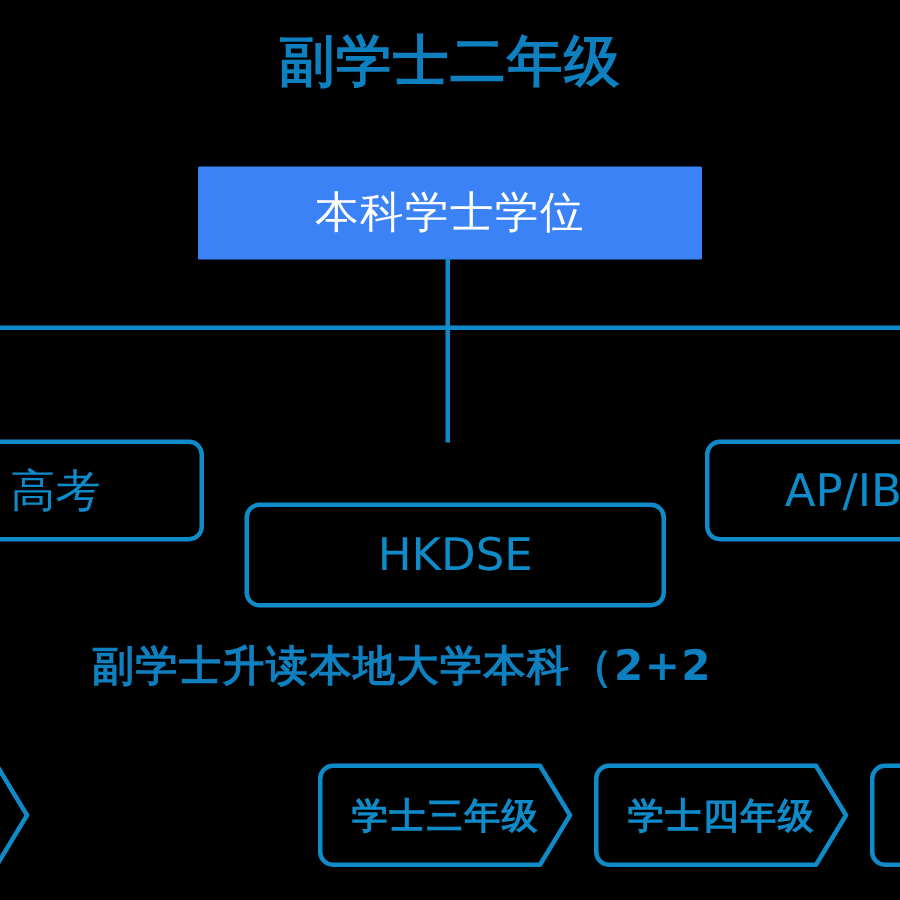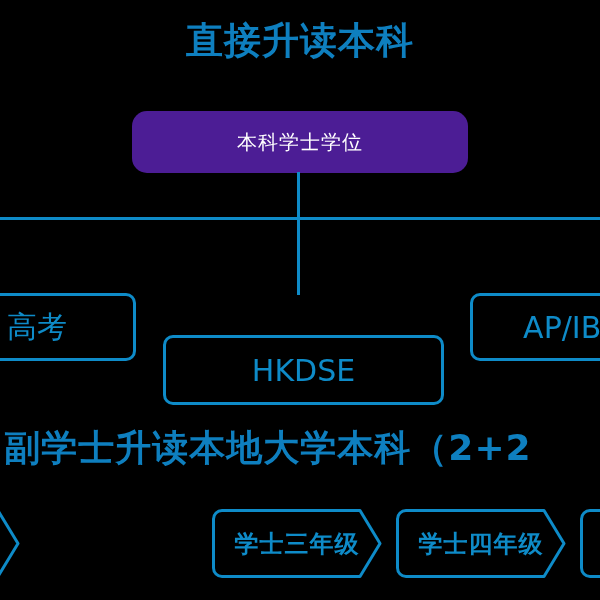--- a/index.html
+++ b/index.html
@@ -22,30 +22,30 @@
     line-height:1;
   }
   #heading-top{
     top:22px; left:0; width:600px;
     text-align:center;
     font-size:37px;
   }
   #heading-bottom{
     top:430px; left:0; width:536px;
     text-align:center;
-    font-size:36px;
+    font-size:28px;
   }
 
   
   .solid-box{
     position:absolute;
-    background:#4c1d95;
-    border-radius:15px;
+    background:#3b82f6;
+    border-radius:1px;
     color:#FFFFFF;
-    font-size:20px;
+    font-size:29px;
     display:flex;align-items:center;justify-content:center;
     white-space:nowrap;
     letter-spacing:1px;
   }
   #degree-box{left:132px;top:111px;width:336px;height:62px;}
 
   
   .line{position:absolute;background:#0E8BC8;}
   #conn-v-top{left:297px;top:172px;width:3px;height:47px;}
   #conn-h{left:0px;top:217px;width:600px;height:3px;}
@@ -84,21 +84,21 @@
   #stage-1{left:28px;width:170px;}
   #stage-2{left:212px;width:170px;}
   #stage-3{left:396px;width:170px;}
   #stage-4{left:580px;width:170px;}
 </style>
 </head>
 <body>
 
 <div class="stage">
 
-  <div class="heading" id="heading-top">直接升读本科</div>
+  <div class="heading" id="heading-top">副学士二年级</div>
 
   <div class="solid-box" id="degree-box">
     <span>本科学士学位</span>
   </div>
 
   <div class="line" id="conn-v-top"></div>
   <div class="line" id="conn-h"></div>
   <div class="line" id="conn-v-mid"></div>
 
   <div class="outline-box" id="exam-box-gaokao">

